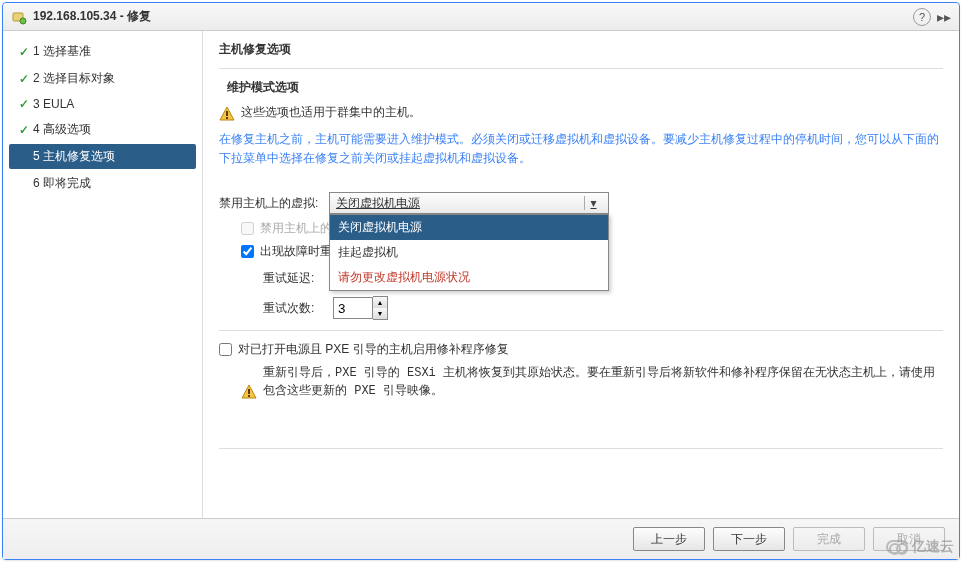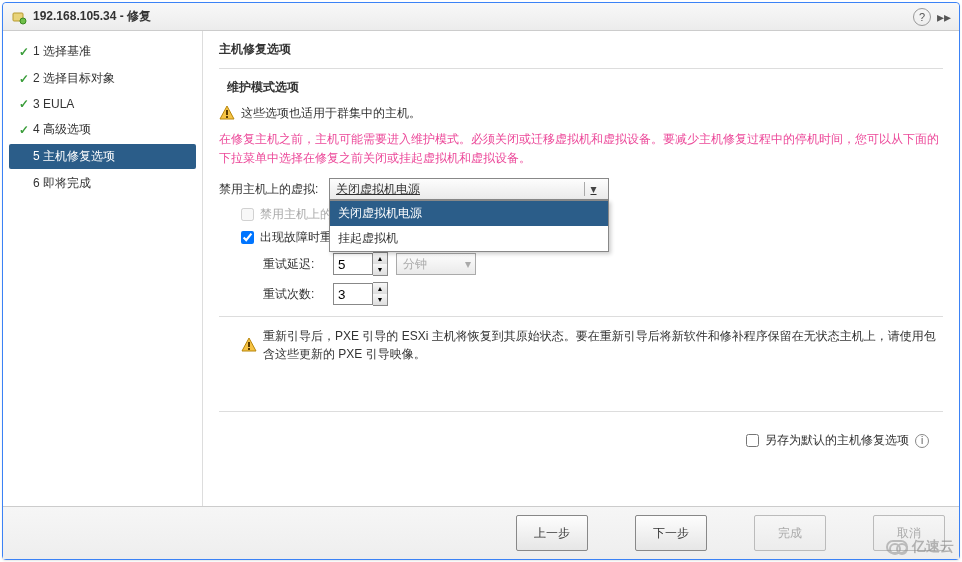--- a/index.html
+++ b/index.html
@@ -16,23 +16,23 @@
 .step { display:flex; align-items:center; padding:4px 10px; margin:2px 6px; font-size:12px; color:#333; cursor:pointer;}
 .step .chk { color:#3a9d3a; font-weight:bold; width:14px; }
 .step.active { background:#2b5d89; color:#fff; border-radius:2px;}
 .step.active .chk { color:#fff; }
 .step.pending .chk { visibility:hidden; }
 .content { flex:1; padding:10px 16px 6px 16px; overflow:auto; position:relative;}
 .h1 { font-weight:bold; font-size:12px; margin-bottom:4px; color:#333;}
 .sub { color:#555; margin-bottom:14px;}
 .hr { border-top:1px solid #ddd; margin:10px 0;}
 .h2 { font-weight:bold; font-size:12px; margin:6px 0 8px 8px; color:#333;}
-.warnrow { display:flex; align-items:center; margin-bottom:8px; line-height:1.5;}
+.warnrow { display:flex; align-items:flex-end; margin-bottom:8px; line-height:1.5;font-family:Liberation Mono, monospace;}
 .warnrow .wicon { width:16px; flex-shrink:0; margin-right:6px;}
-.para { color:#ec4899; line-height:1.6; margin-bottom:10px;}
+.para { color:#3b82f6; line-height:1.6; margin-bottom:24px;}
 .formrow { display:flex; align-items:center; margin:6px 0;}
 .formrow .lbl { width:110px; text-align:left; color:#333;}
 .select-wrap { position:relative;text-decoration:underline; }
 .fake-select { width:280px; height:22px; border:1px solid #888; background:linear-gradient(#fdfdfd,#eaeaea); display:flex; align-items:center; padding:0 6px; cursor:pointer;}
 .fake-select .arrow { margin-left:auto; width:18px; text-align:center; border-left:1px solid #aaa; color:#444;}
 .dropdown { position:absolute; top:22px; left:0; width:280px; border:1px solid #888; background:#fff; z-index:50; box-shadow:2px 2px 4px rgba(0,0,0,0.2);}
 .dropdown .opt { padding:4px 8px; cursor:pointer; }
 .dropdown .opt.sel { background:#2b5d89; color:#fff; }
 .dropdown .opt.red { color:#c0392b; }
 .chkrow { display:flex; align-items:center; margin:6px 0;}
@@ -44,21 +44,21 @@
 .spinner input { width:40px; height:22px; border:1px solid #888; padding:0 4px;}
 .spinner .btns { display:flex; flex-direction:column; border:1px solid #888; border-left:none; }
 .spinner .btns button { width:14px; height:11px; font-size:7px; line-height:7px; border:none; background:linear-gradient(#f8f8f8,#ddd); cursor:pointer; padding:0;}
 .unit-select { display:flex; align-items:center; border:1px solid #aaa; height:22px; padding:0 4px 0 6px; margin-left:8px; background:linear-gradient(#fdfdfd,#eaeaea); color:#aaa; width:80px; cursor:pointer;}
 .unit-select .arrow{margin-left:auto; color:#aaa;}
 .footer-opt { display:flex; align-items:center; justify-content:flex-end; padding:10px 14px 4px 0;}
 .footer-opt label { display:flex; align-items:center; color:#333;}
 .footer-opt input { margin-right:6px;}
 .info-i { display:inline-flex; width:14px; height:14px; border:1px solid #888; border-radius:50%; color:#555; font-size:10px; align-items:center; justify-content:center; margin-left:6px;}
 .buttonbar { border-top:1px solid #ccc; background:linear-gradient(#f6f6f6,#eee); padding:8px 14px; display:flex; justify-content:flex-end; gap:8px;}
-.btn { min-width:72px; height:36px; border:1px solid #888; border-radius:2px; background:linear-gradient(#fdfdfd,#e6e6e6); cursor:pointer; font-size:12px; color:#333;margin-left:39px;}
+.btn { min-width:72px; height:24px; border:1px solid #888; border-radius:2px; background:linear-gradient(#fdfdfd,#e6e6e6); cursor:pointer; font-size:12px; color:#333;}
 .btn:disabled { color:#aaa; cursor:default; background:linear-gradient(#f6f6f6,#ececec); border-color:#bbb;}
 .watermark { position:absolute; right:8px; bottom:6px; display:flex; align-items:center; gap:4px; opacity:0.6; pointer-events:none; z-index:100;}
 .watermark .c { width:22px; height:14px; border:2px solid #999; border-radius:8px; position:relative;}
 .watermark .c::before,.watermark .c::after{content:"";position:absolute;width:8px;height:8px;border:2px solid #999;border-radius:50%;top:1px;}
 .watermark .c::before{left:1px;} .watermark .c::after{left:8px;}
 .watermark .t { font-size:14px; color:#888; font-weight:bold;}
 svg { display:block;}
 </style>
 </head>
 <body>
@@ -125,20 +125,21 @@
       <div class="formrow">
         <span class="lbl">禁用主机上的虚拟:</span>
         <div class="select-wrap">
           <div class="fake-select">
             <span>关闭虚拟机电源</span>
             <span class="arrow">▾</span>
           </div>
           <div class="dropdown">
             <div class="opt sel">关闭虚拟机电源</div>
             <div class="opt">挂起虚拟机</div>
+            <div class="opt red">请勿更改虚拟机电源状况</div>
           </div>
         </div>
       </div>
 
       <div class="chkrow disabled indent">
         <input type="checkbox" disabled="" style="">
         <span>禁用主机上的虚拟…</span>
       </div>
 
       <div class="chkrow indent">
@@ -167,41 +168,38 @@
           <input type="text" value="3" style="">
           <div class="btns">
               <button>▲</button>
               <button>▼</button>
             </div>
         </div>
       </div>
 
       <div class="hr"></div>
 
+      <div class="chkrow">
+        <input type="checkbox" style="">
+        <span>对已打开电源且 PXE 引导的主机启用修补程序修复</span>
+      </div>
 
       <div class="warnrow indent">
         <span class="wicon">
             <svg width="16" height="16" viewBox="0 0 16 16">
               <polygon points="8,1 15,14 1,14" fill="#f6c344" stroke="#b8860b"></polygon>
               <rect x="7" y="5" width="2" height="5" fill="#5a3b00"></rect>
               <rect x="7" y="11" width="2" height="2" fill="#5a3b00"></rect>
             </svg>
           </span>
         <span>重新引导后，PXE 引导的 ESXi 主机将恢复到其原始状态。要在重新引导后将新软件和修补程序保留在无状态主机上，请使用包含这些更新的 PXE 引导映像。</span>
       </div>
 
       <div style="height:30px"></div>
       <div class="hr"></div>
-      <div class="footer-opt">
-        <label>
-            <input type="checkbox" style="">
-            <span>另存为默认的主机修复选项</span>
-          </label>
-        <span class="info-i">i</span>
-      </div>
     </div>
   </div>
 
   <div class="buttonbar">
     <button class="btn">上一步</button>
     <button class="btn">下一步</button>
     <button class="btn" disabled="">完成</button>
     <button class="btn" disabled="">取消</button>
   </div>
 </div>

